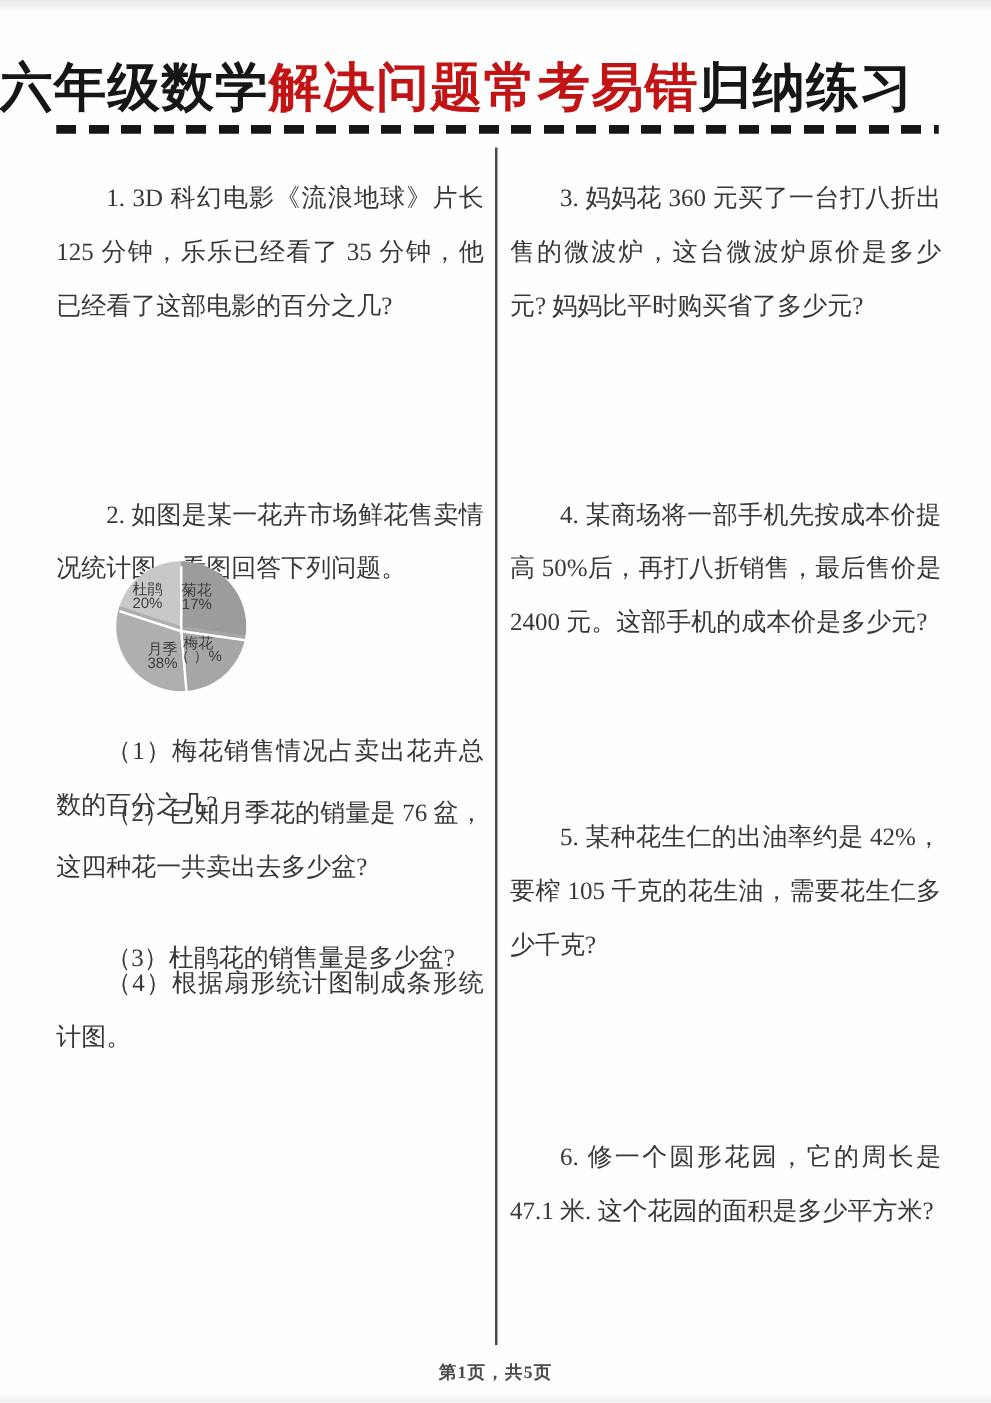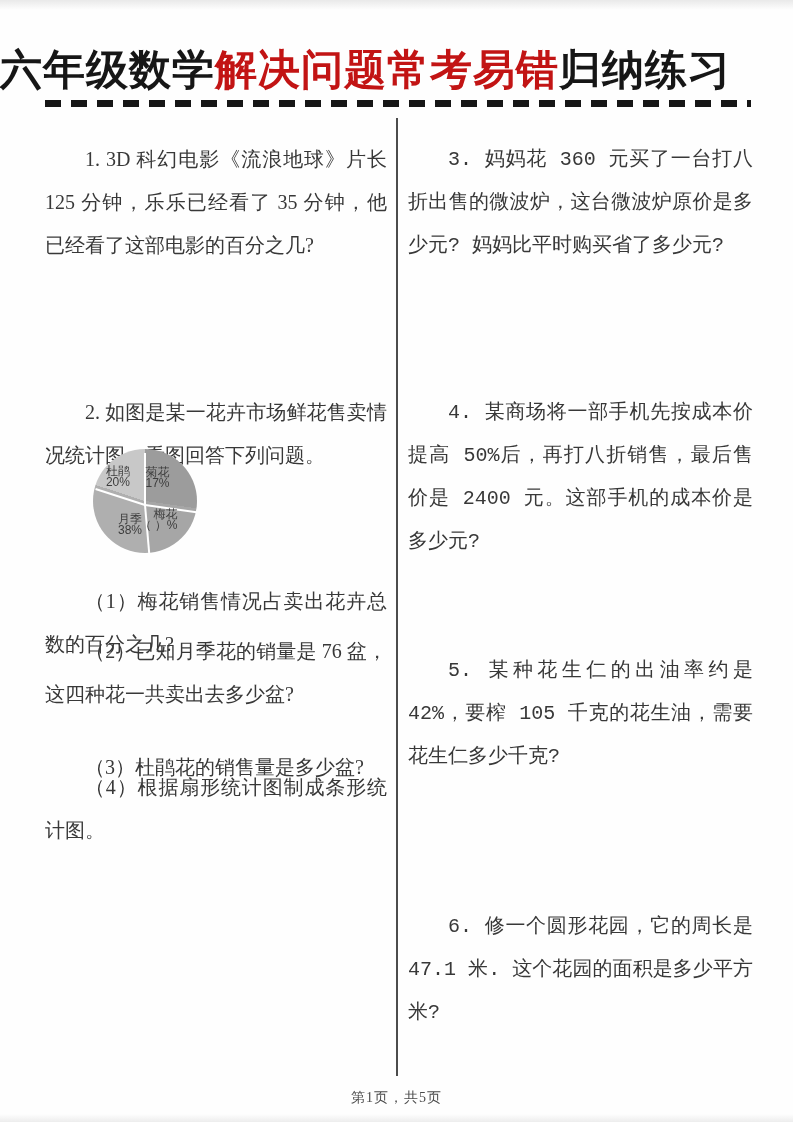--- a/index.html
+++ b/index.html
@@ -32,42 +32,42 @@
     background:#4c4c4c;
   }
 
   .q{
     position:absolute;
     font-size:20px;line-height:43px;
     text-align:justify;text-indent:2em;
     color:#383838;
   }
   .colL{left:45px;width:342px;}
-  .colR{left:408px;width:345px;font-family:Liberation Mono, monospace;}
+  .colR{left:408px;width:345px;}
 
   
   .pie-wrap{position:absolute;left:93px;top:449px;width:104px;height:112px;}
   .pie{
     position:absolute;left:0;top:0;width:104px;height:104px;border-radius:50%;
   }
   .pie-line{
     position:absolute;left:calc(50% - 1px);bottom:50%;width:2px;height:52px;
     background:#ffffff;transform-origin:bottom center;
   }
   .pie-label{
     position:absolute;transform:translate(-50%,-50%);
     font-family:"Liberation Sans","DejaVu Sans",sans-serif;
     font-size:12px;line-height:11px;text-align:center;color:#3d3d3d;
     white-space:nowrap;
   }
   .pie-label span{display:block;}
 
   .footer{
     position:absolute;left:0;top:1089px;width:793px;text-align:center;
-    font-size:14px;color:#4a4a4a;letter-spacing:1px;
+    font-size:14px;color:#4a4a4a;letter-spacing:1px;font-weight:bold;
   }
 </style>
 </head>
 <body>
 
 <div class="edge-top"></div>
 <div class="edge-bottom"></div>
 
 <div class="title"><span>六年级数学</span><span class="red">解决问题常考易错</span><span>归纳练习</span></div>
 
@@ -80,21 +80,21 @@
 <div class="pie-wrap">
   <div class="pie" style="background: conic-gradient(rgb(156, 156, 156) 0deg, rgb(156, 156, 156) 98deg, rgb(166, 166, 166) 98deg, rgb(166, 166, 166) 175deg, rgb(175, 175, 175) 175deg, rgb(175, 175, 175) 288deg, rgb(200, 200, 200) 288deg, rgb(200, 200, 200) 360deg);"></div>
   <div class="pie-line" style="transform: rotate(288deg);"></div>
     <div class="pie-line" style="transform: rotate(175deg);"></div>
     <div class="pie-line" style="transform: rotate(98deg);"></div>
     <div class="pie-line" style="transform: rotate(0deg);"></div>
     <div class="pie-label" style="left:62%;top:26%;">
     <span>菊花</span>
     <span>17%</span>
   </div>
-  <div class="pie-label" style="left:63%;top:63%;text-align:right;">
+  <div class="pie-label" style="left:63%;top:63%;">
     <span>梅花</span>
     <span>（ ）%</span>
   </div>
   <div class="pie-label" style="left:26%;top:68%;margin-left:10px;">
     <span>月季</span>
     <span>38%</span>
   </div>
   <div class="pie-label" style="left:24%;top:25%;">
     <span>杜鹃</span>
     <span>20%</span>

